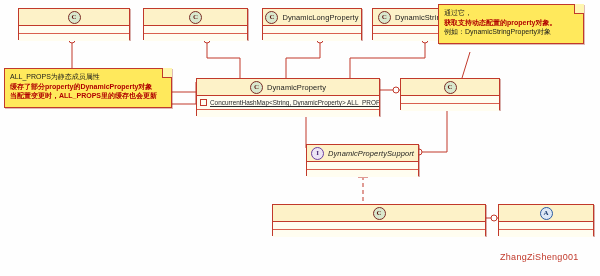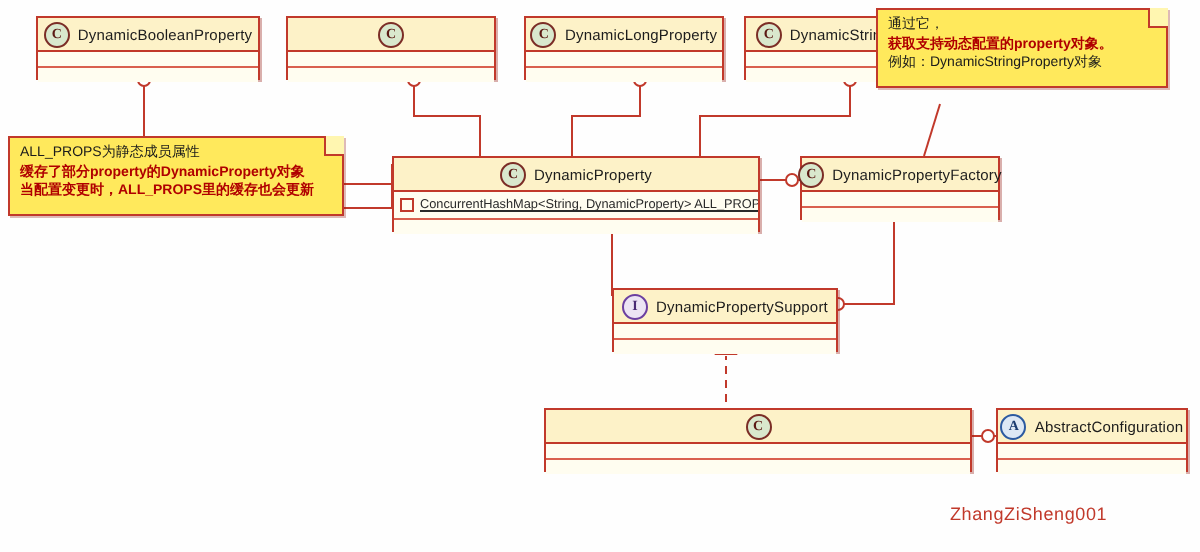--- a/index.html
+++ b/index.html
@@ -42,20 +42,21 @@
     background: #fdf2c8;
     border-bottom: 1px solid #c1392b;
     white-space: nowrap;
   }
   .uml-title .tname {
     font-size: 7.5px;
     color: #1c1c1c;
     letter-spacing: 0.1px;
   }
   .uml-title.iface .tname {
+    font-style: italic;
   }
   .uml-compartment {
     height: 7px;
     border-bottom: 1px solid #d9604f;
     background: #fffdf0;
   }
   .uml-compartment.last {
     border-bottom: none;
   }
   .uml-attr {
@@ -188,21 +189,20 @@
     <circle cx="425" cy="40" r="3" fill="#ffffff" stroke="#c1392b" stroke-width="1"></circle>
     <circle cx="396" cy="90" r="3" fill="#ffffff" stroke="#c1392b" stroke-width="1"></circle>
     <circle cx="306" cy="112" r="3" fill="#ffffff" stroke="#c1392b" stroke-width="1"></circle>
     <circle cx="419" cy="152" r="3" fill="#ffffff" stroke="#c1392b" stroke-width="1"></circle>
     <circle cx="494" cy="218" r="3" fill="#ffffff" stroke="#c1392b" stroke-width="1"></circle>
   </svg>
 
   <div class="uml-box" style="left:18px; top:8px; width:112px; height:32px;">
     <div class="uml-title">
       <span class="badge cls">C</span>
-      <span class="tname">DynamicBooleanProperty</span>
     </div>
     <div class="uml-compartment"></div>
     <div class="uml-compartment last"></div>
   </div>
 
   <div class="uml-box" style="left:143px; top:8px; width:105px; height:32px;">
     <div class="uml-title">
       <span class="badge cls">C</span>
     </div>
     <div class="uml-compartment"></div>
@@ -235,21 +235,20 @@
     <div class="uml-attr">
       <span class="vis-box"></span>
       <span class="atext">ConcurrentHashMap&lt;String, DynamicProperty&gt; ALL_PROPS</span>
     </div>
     <div class="uml-compartment last"></div>
   </div>
 
   <div class="uml-box" style="left:400px; top:78px; width:100px; height:32px;">
     <div class="uml-title">
       <span class="badge cls">C</span>
-      <span class="tname">DynamicPropertyFactory</span>
     </div>
     <div class="uml-compartment"></div>
     <div class="uml-compartment last"></div>
   </div>
 
   <div class="uml-box" style="left:306px; top:144px; width:113px; height:32px;">
     <div class="uml-title iface">
       <span class="badge ifc">I</span>
       <span class="tname">DynamicPropertySupport</span>
     </div>
@@ -261,35 +260,34 @@
     <div class="uml-title">
       <span class="badge cls">C</span>
     </div>
     <div class="uml-compartment"></div>
     <div class="uml-compartment last"></div>
   </div>
 
   <div class="uml-box" style="left:498px; top:204px; width:96px; height:32px;">
     <div class="uml-title iface">
       <span class="badge abs">A</span>
-      <span class="tname">AbstractConfiguration</span>
     </div>
     <div class="uml-compartment"></div>
     <div class="uml-compartment last"></div>
   </div>
 
   <div class="note" style="left:4px; top:68px; width:168px; height:40px;">
     <span class="fold"></span>
     <div class="note-line">ALL_PROPS为静态成员属性</div>
     <div class="note-line em">缓存了部分property的DynamicProperty对象</div>
     <div class="note-line em">当配置变更时，ALL_PROPS里的缓存也会更新</div>
   </div>
 
   <div class="note" style="left:438px; top:4px; width:146px; height:40px;">
     <span class="fold"></span>
     <div class="note-line">通过它，</div>
     <div class="note-line em">获取支持动态配置的property对象。</div>
     <div class="note-line">例如：DynamicStringProperty对象</div>
   </div>
 
-  <div class="watermark" style="left:475px; top:252px;">ZhangZiSheng001</div>
+  <div class="watermark" style="left:500px; top:252px;">ZhangZiSheng001</div>
 
 </div>
 
 </body></html>

